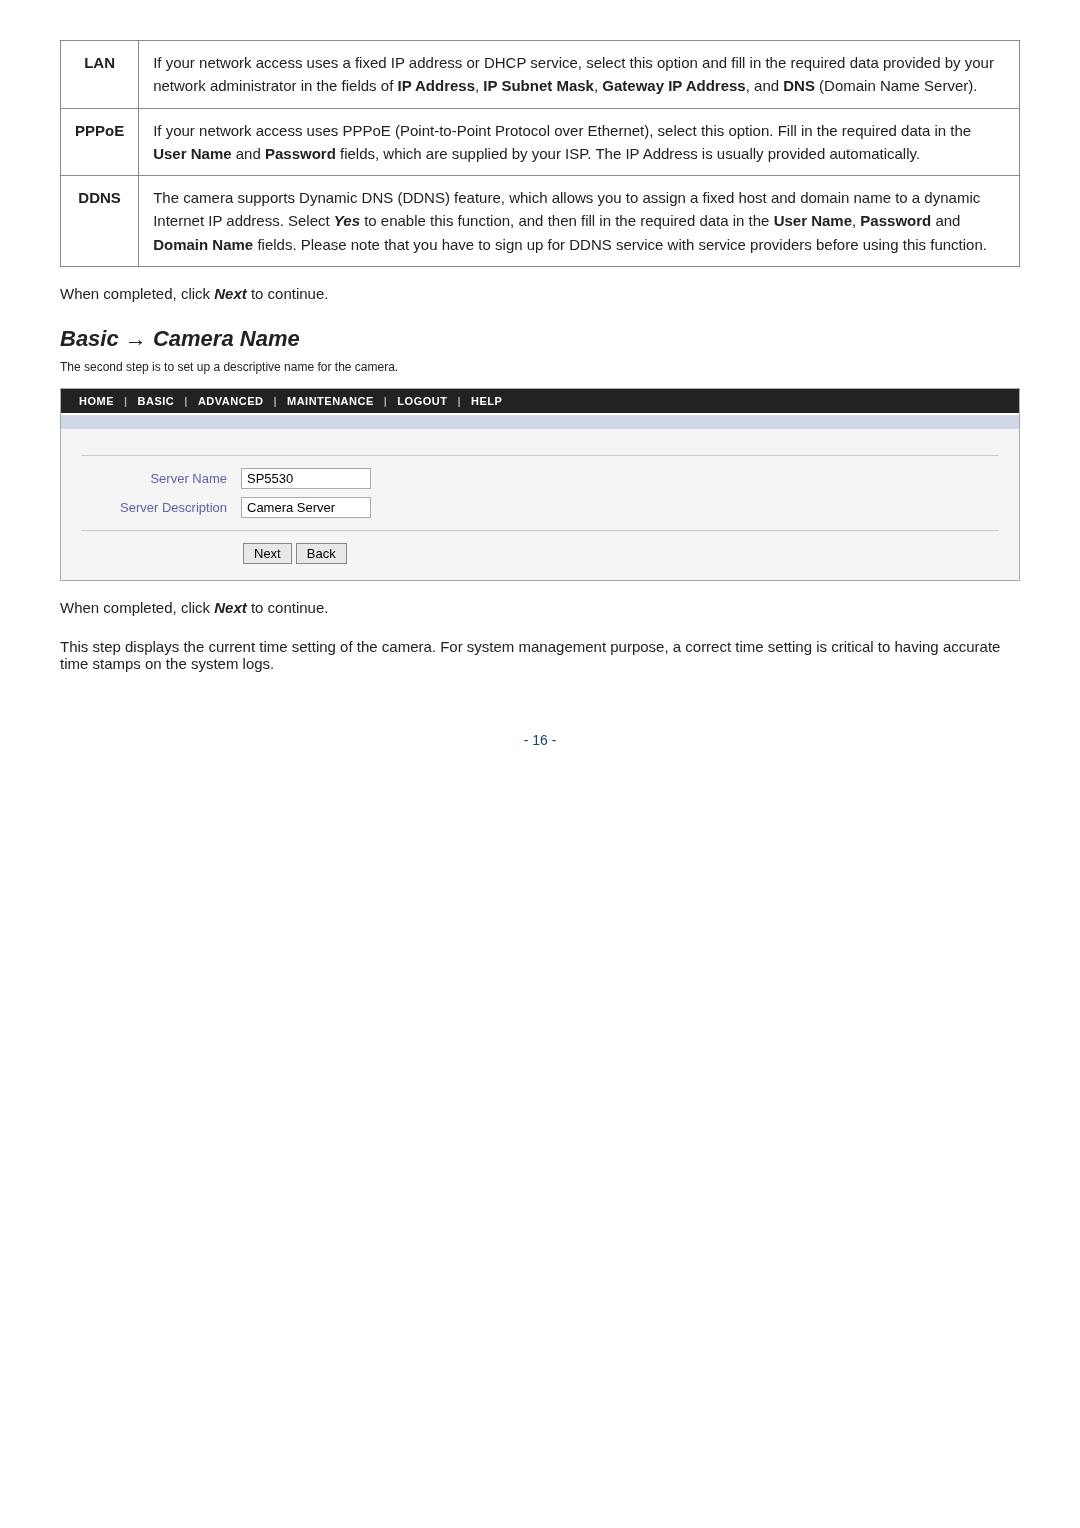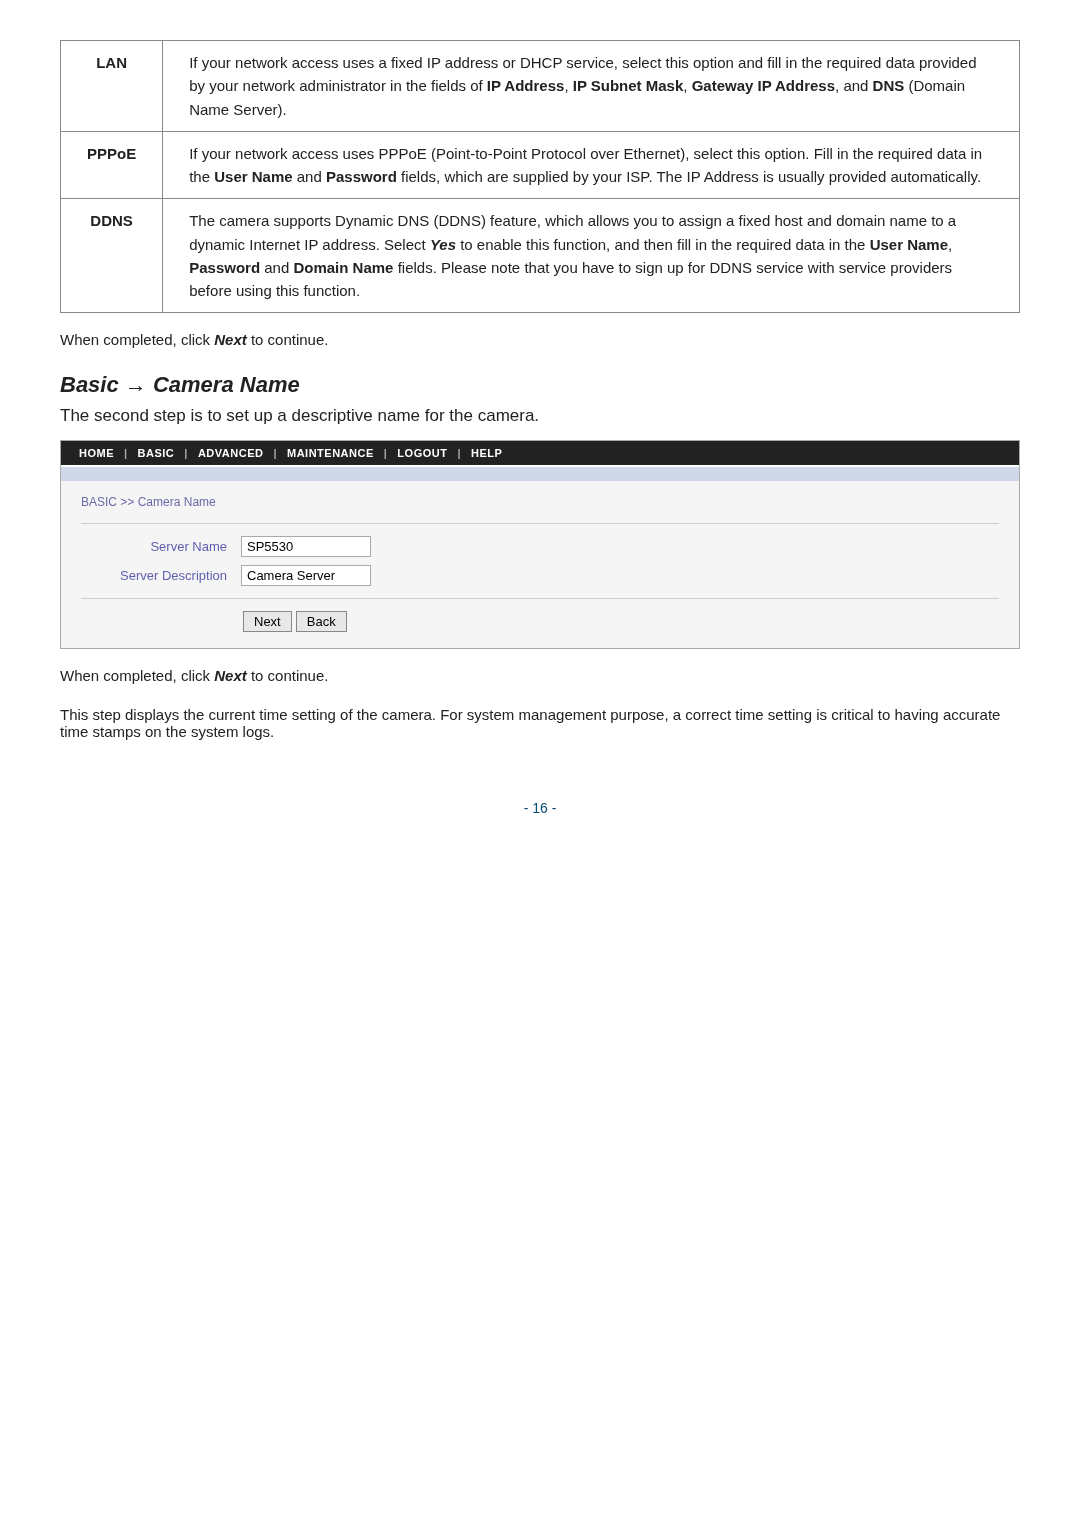--- a/index.html
+++ b/index.html
@@ -15,42 +15,42 @@
 
     
     .info-table {
       width: 100%;
       border-collapse: collapse;
       border: 1px solid #888;
       margin-bottom: 18px;
     }
     .info-table td {
       border: 1px solid #888;
-      padding: 10px 26px;
+      padding: 10px 14px;
       vertical-align: top;
       line-height: 1.55;
     }
     .info-table td.label-cell {
       font-weight: bold;
       white-space: nowrap;
       text-align: center;
       width: 70px;
     }
 
     
     .section-title {
       font-size: 22px;
       font-style: italic;
       font-weight: bold;
       margin: 24px 0 8px 0;
     }
 
     .section-subtitle {
       margin-bottom: 14px;
-      font-size: 17px;
+      font-size: 12px;
     }
 
     
     .completed-line {
       margin: 10px 0 22px 0;
       font-size: 15px;
     }
 
     
     .nav-bar {
@@ -193,21 +193,20 @@
     <span class="nav-item">MAINTENANCE</span>
     <span class="nav-separator">|</span>
     <span class="nav-item">LOGOUT</span>
     <span class="nav-separator">|</span>
     <span class="nav-item">HELP</span>
   </div>
 
   <div class="panel-header"></div>
 
   <div class="panel-body">
-    <div class="breadcrumb-line">BASIC &gt;&gt; Camera Name</div>
     <hr class="form-divider">
 
 
     <div class="form-row">
       <label class="form-label">Server Name</label>
       <input class="form-input" type="text" value="SP5530" style="">
     </div>
 
     <div class="form-row">
       <label class="form-label">Server Description</label>

